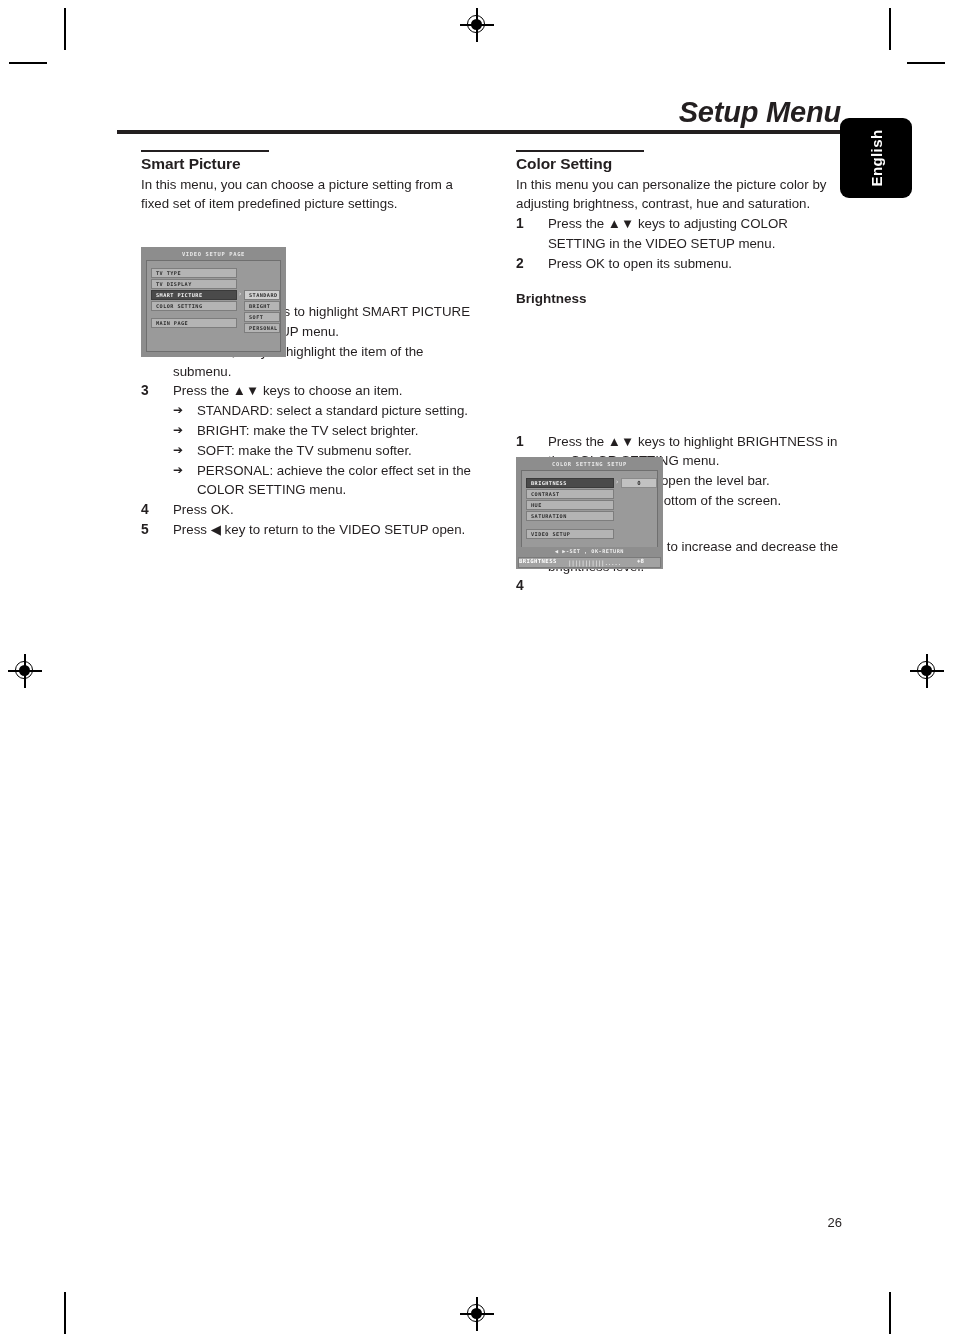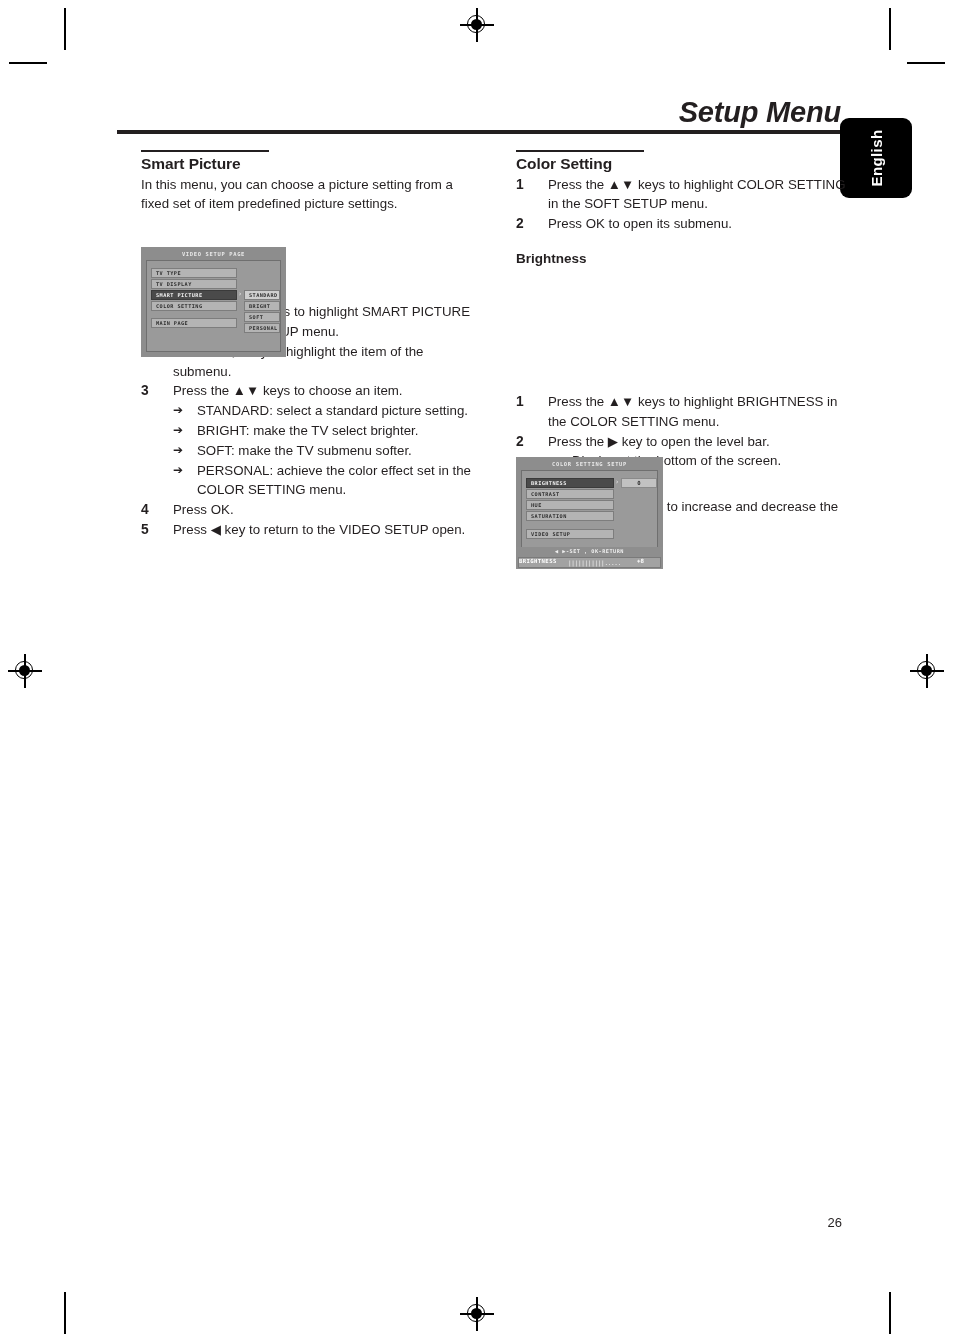--- a/index.html
+++ b/index.html
@@ -374,25 +374,26 @@
 
     <div class="osd-item hl" style="left:103px; top:43px; width:36px; height:10px;">STANDARD</div>
     <div class="osd-item" style="left:103px; top:54px; width:36px; height:10px;">BRIGHT</div>
     <div class="osd-item" style="left:103px; top:65px; width:36px; height:10px;">SOFT</div>
     <div class="osd-item" style="left:103px; top:76px; width:36px; height:10px;">PERSONAL</div>
   </div>
 
   <div class="col col-right">
     <div class="sec-rule"></div>
     <h2 class="sec-head">Color Setting</h2>
+    <p class="body-text">In this menu you can personalize the picture color by adjusting brightness, contrast, hue and saturation.</p>
 
     <ol class="steps">
       <li>
         <span class="num">1</span>
-        <span>Press the ▲▼ keys to highlight COLOR SETTING in the SOFT SETUP menu.</span>
+        <span>Press the ▲▼ keys to adjusting COLOR SETTING in the VIDEO SETUP menu.</span>
       </li>
       <li>
         <span class="num">2</span>
         <span>Press OK to open its submenu.</span>
       </li>
     </ol>
 
     <div style="height:17px;"></div>
     <h3 class="sub-head">Brightness</h3>
 

